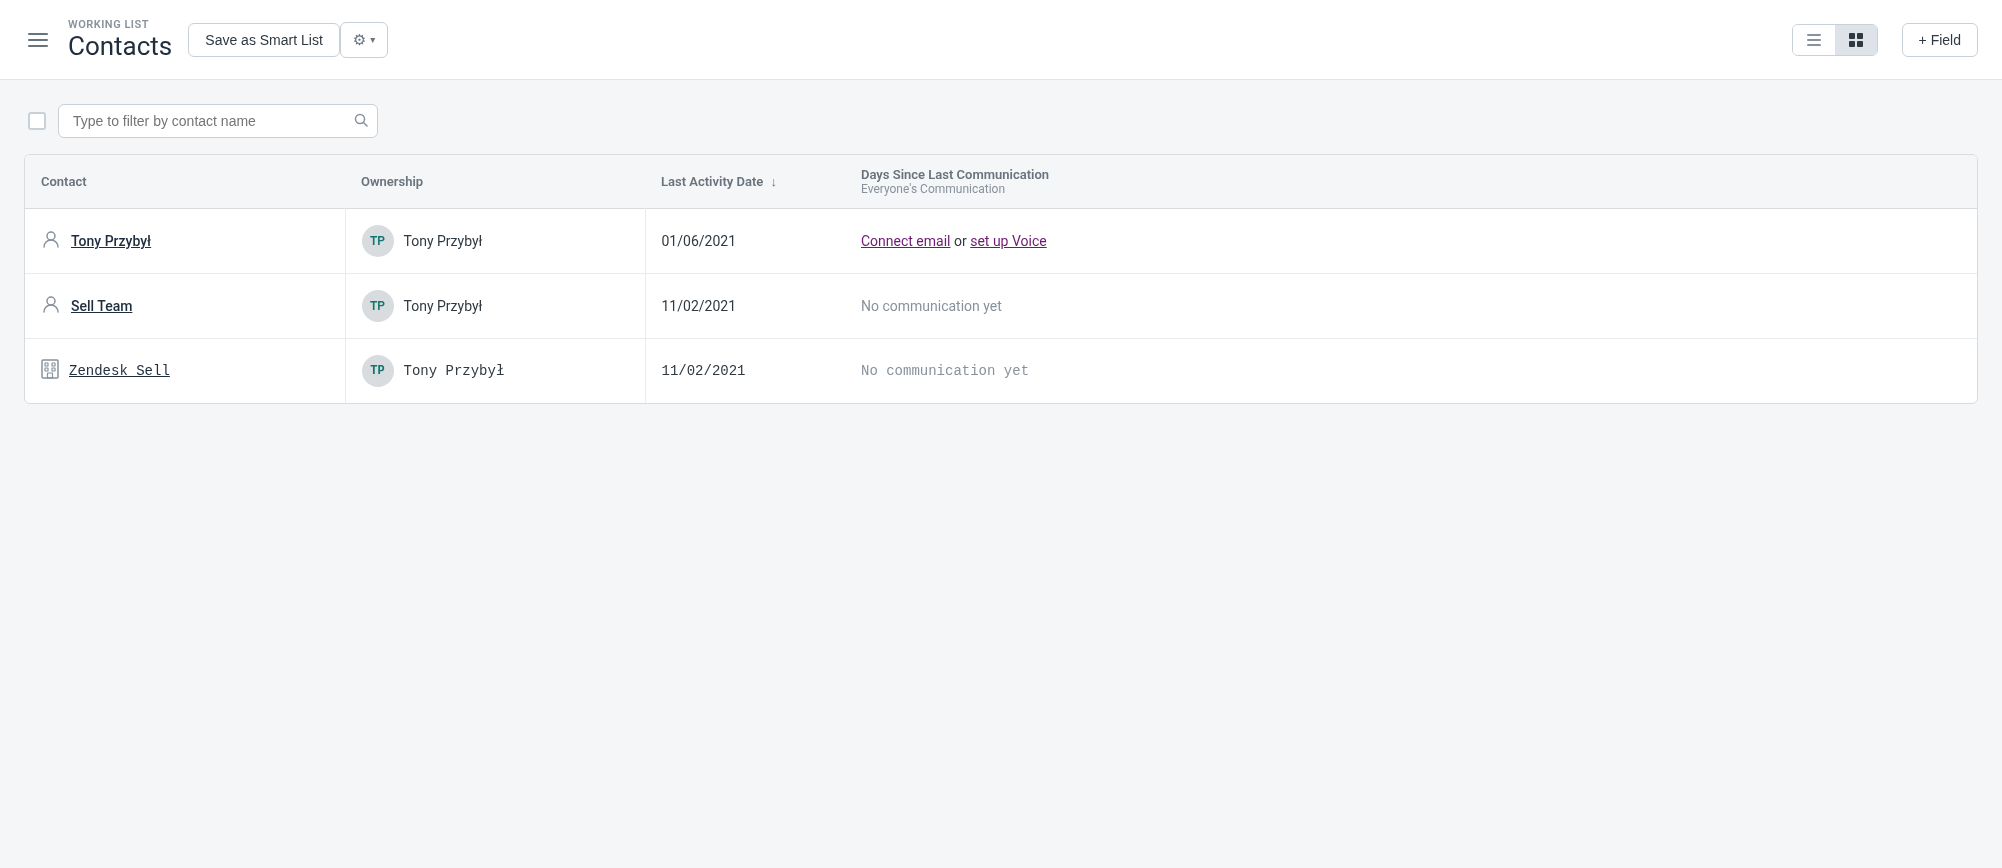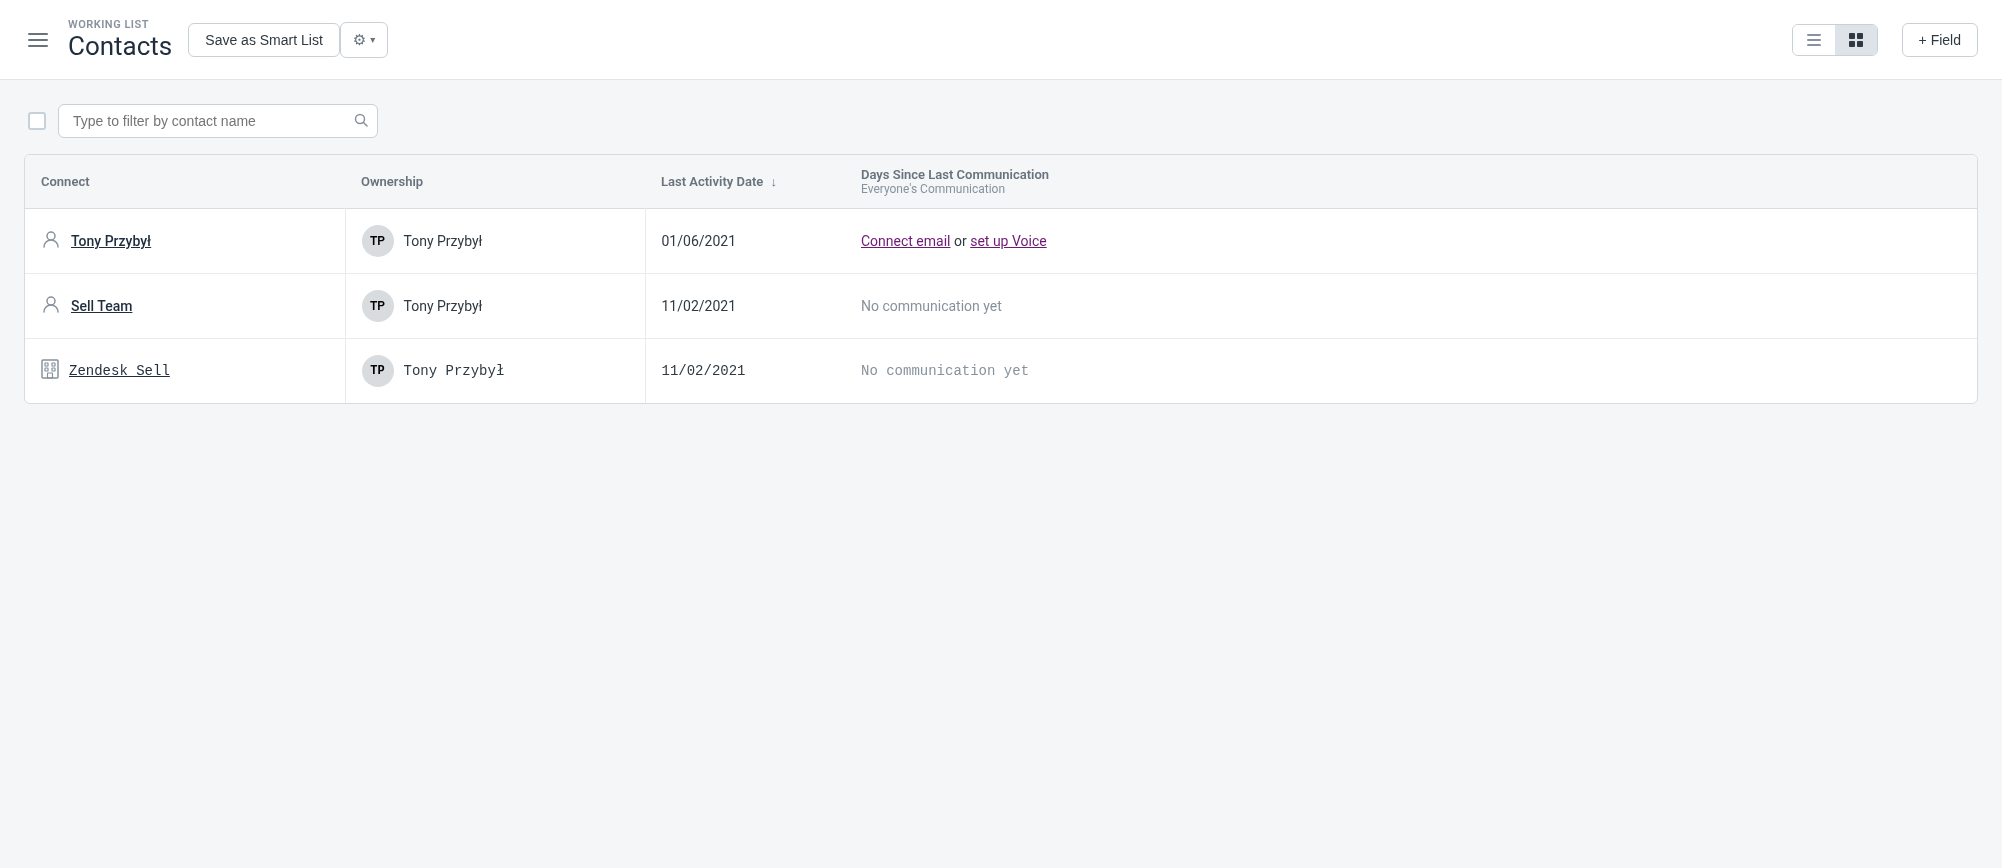--- a/index.html
+++ b/index.html
@@ -247,21 +247,21 @@
     .avatar {
       width: 32px;
       height: 32px;
       border-radius: 50%;
       background: #d8dcde;
       display: flex;
       align-items: center;
       justify-content: center;
       font-size: 12px;
       font-weight: 600;
-      color: #000000;
+      color: #0f766e;
       flex-shrink: 0;
     }
 
     .date-cell {
       color: #2f3941;
     }
 
     .comm-cell {
       color: #87929d;
     }
@@ -372,21 +372,21 @@
           <line x1="9.5" y1="9.5" x2="13" y2="13" stroke="#87929d" stroke-width="1.5" stroke-linecap="round"></line>
         </svg>
       </span>
     </div>
   </div>
 
   <div class="table-wrapper">
     <table>
       <thead>
         <tr>
-          <th>Connect</th>
+          <th>Contact</th>
           <th>Ownership</th>
           <th class="sortable">
             Last Activity Date
             <span class="sort-arrow">↓</span>
           </th>
           <th>
             Days Since Last Communication
             <span class="th-sub">Everyone's Communication</span>
           </th>
         </tr>

